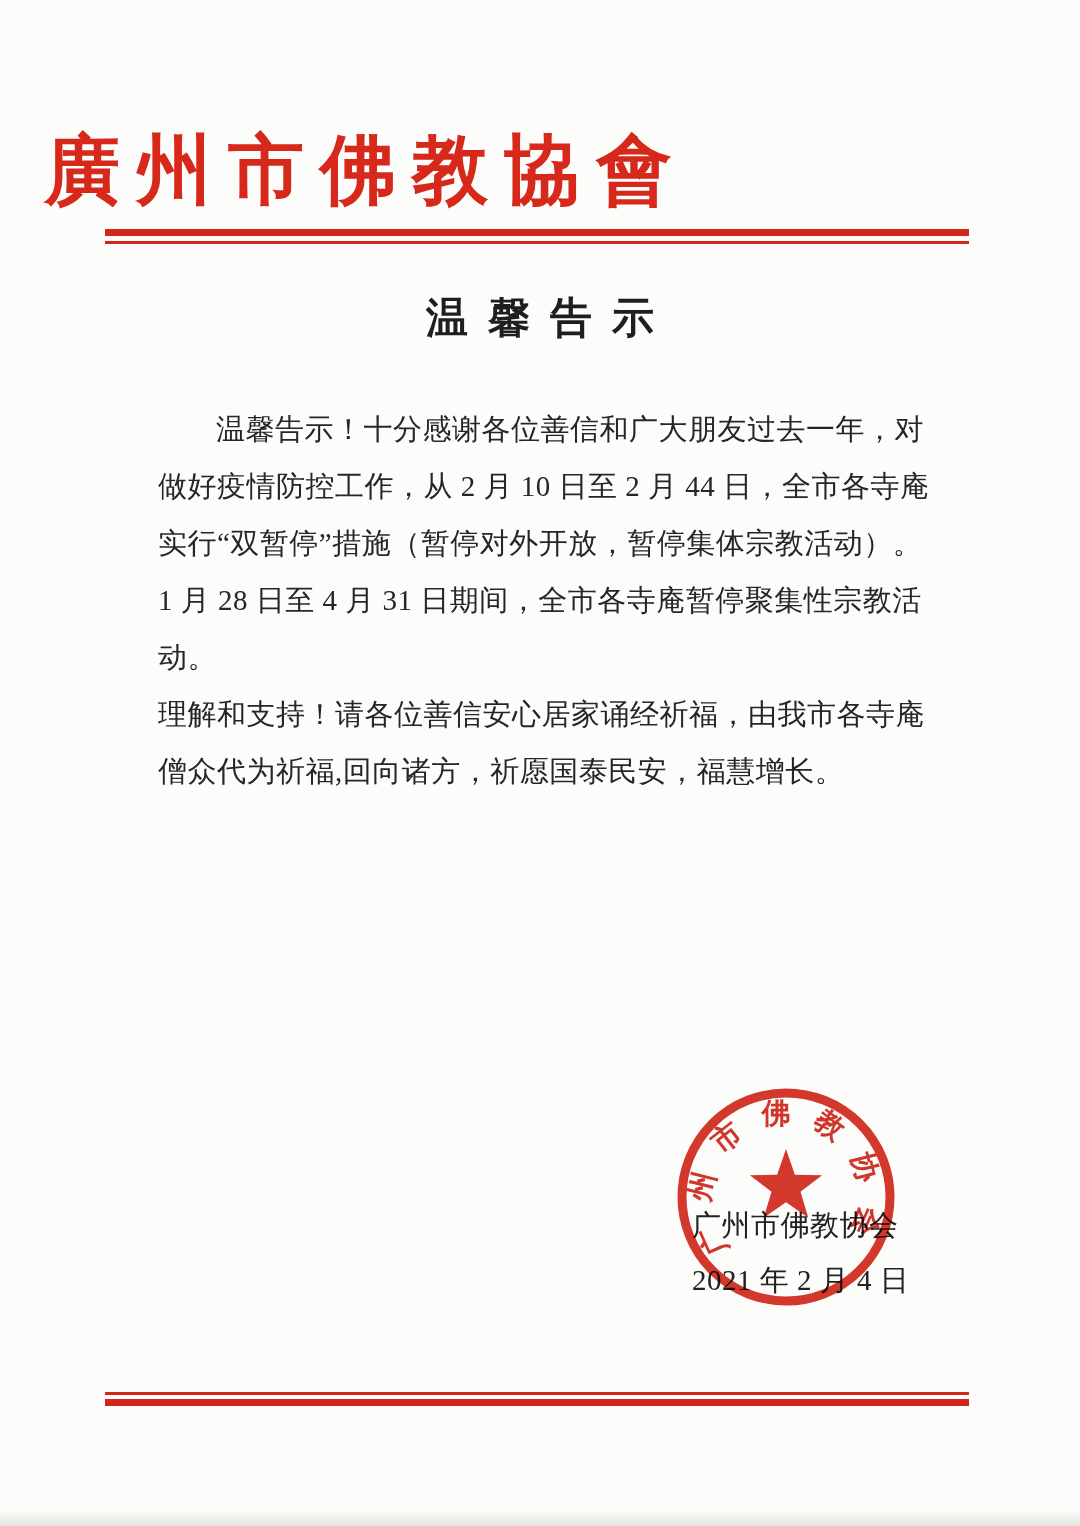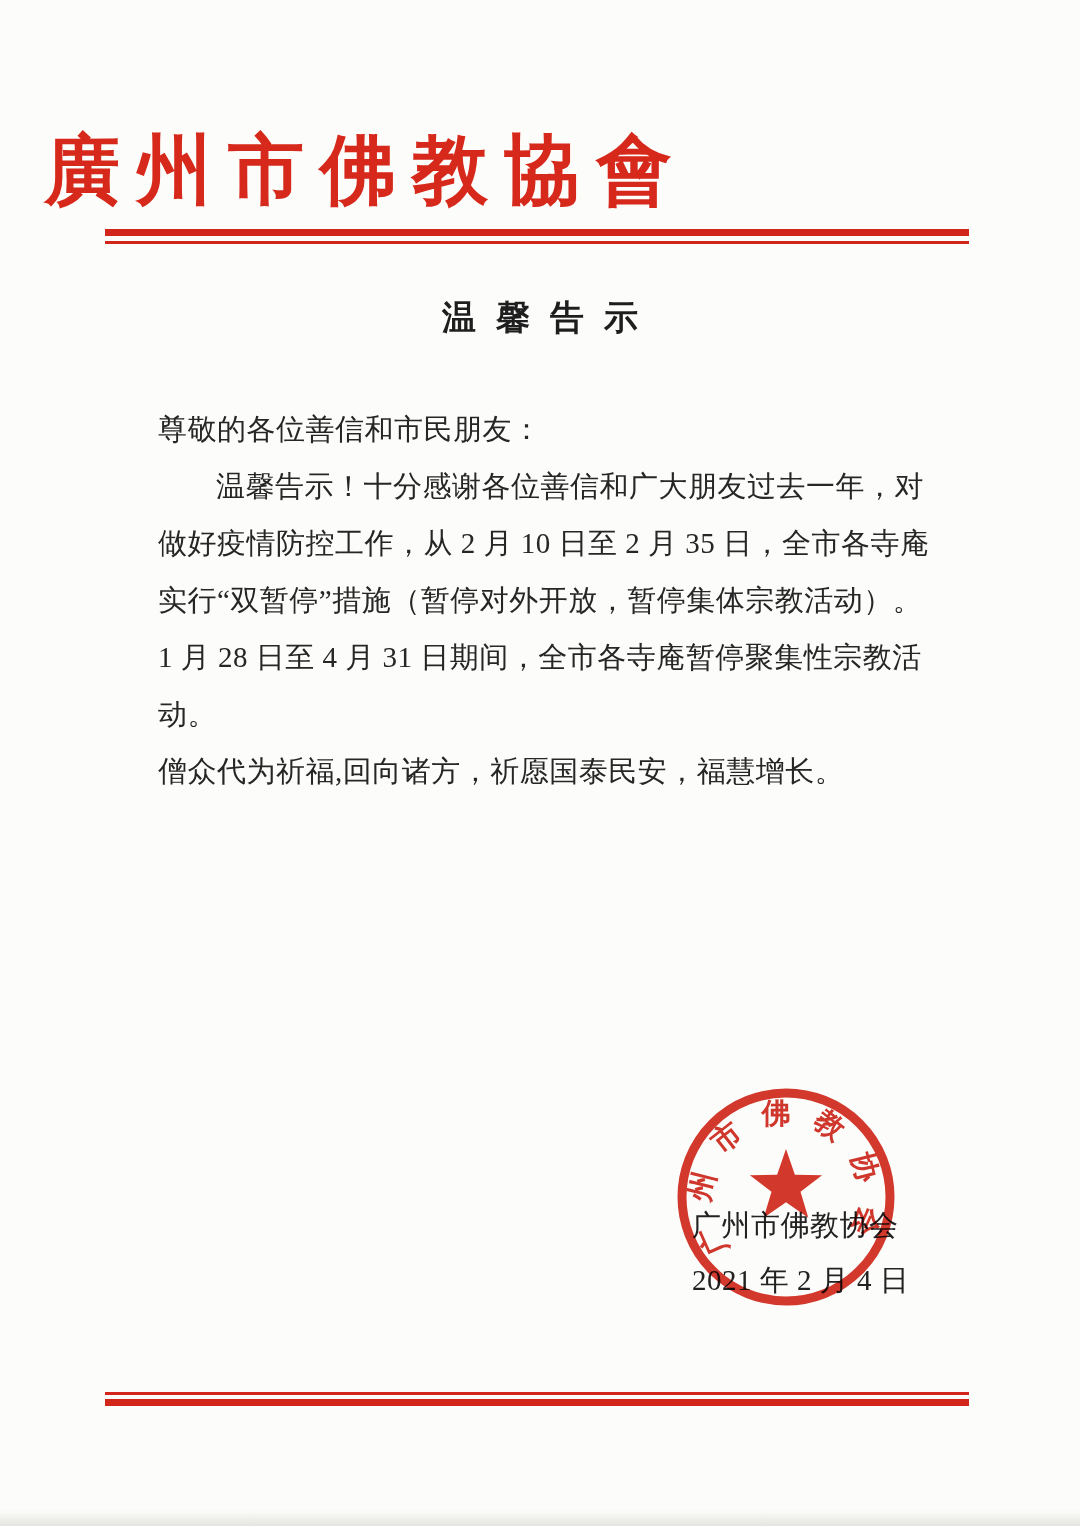--- a/index.html
+++ b/index.html
@@ -23,21 +23,21 @@
   }
   .rule { position:absolute; left:105px; width:864px; background:#d3261a; }
   .rule-top-thick  { top:229px; height:7px; }
   .rule-top-thin   { top:241px; height:3px; }
   .rule-bot-thin   { top:1392px; height:3px; }
   .rule-bot-thick  { top:1399px; height:7px; }
 
   .notice-title {
     position:absolute; top:293px; left:0; width:100%;
     text-align:center;
-    font-size:34px; line-height:50px; font-weight:bold;
+    font-size:42px; line-height:50px; font-weight:bold;
     color:#1e1e1e;
     letter-spacing:20px; text-indent:20px;
     white-space:nowrap;
   }
 
   
   .body-text {
     position:absolute; left:158px; top:401px; width:810px;
     font-size:29px; color:#262626;
   }
@@ -86,26 +86,26 @@
 <div class="page">
 
   <div class="org-title">廣州市佛教協會</div>
 
   <div class="rule rule-top-thick"></div>
   <div class="rule rule-top-thin"></div>
 
   <div class="notice-title">温馨告示</div>
 
   <div class="body-text">
-    <div class="line">尊敬的各位善信和市民朋友：</div>
     <div class="line indent">温馨告示！十分感谢各位善信和广大朋友过去一年，对</div>
-    <div class="line">做好疫情防控工作，从 2 月 10 日至 2 月 35 日，全市各寺庵</div>
+    <div class="line">做好疫情防控工作，从 2 月 10 日至 2 月 44 日，全市各寺庵</div>
     <div class="line">实行“双暂停”措施（暂停对外开放，暂停集体宗教活动）。</div>
     <div class="line">1 月 28 日至 4 月 31 日期间，全市各寺庵暂停聚集性宗教活</div>
     <div class="line">动。</div>
+    <div class="line">理解和支持！请各位善信安心居家诵经祈福，由我市各寺庵</div>
     <div class="line">僧众代为祈福,回向诸方，祈愿国泰民安，福慧增长。</div>
   </div>
 
   <div class="signoff-name">广州市佛教协会</div>
 
   <div class="signoff-date">2021 年 2 月 4 日</div>
 
   <div class="seal">
     <svg viewBox="-115 -115 230 230" width="230" height="230" xmlns="http://www.w3.org/2000/svg">
       <circle cx="0" cy="0" r="104" fill="none" stroke="#d2291c" stroke-width="9"></circle>

